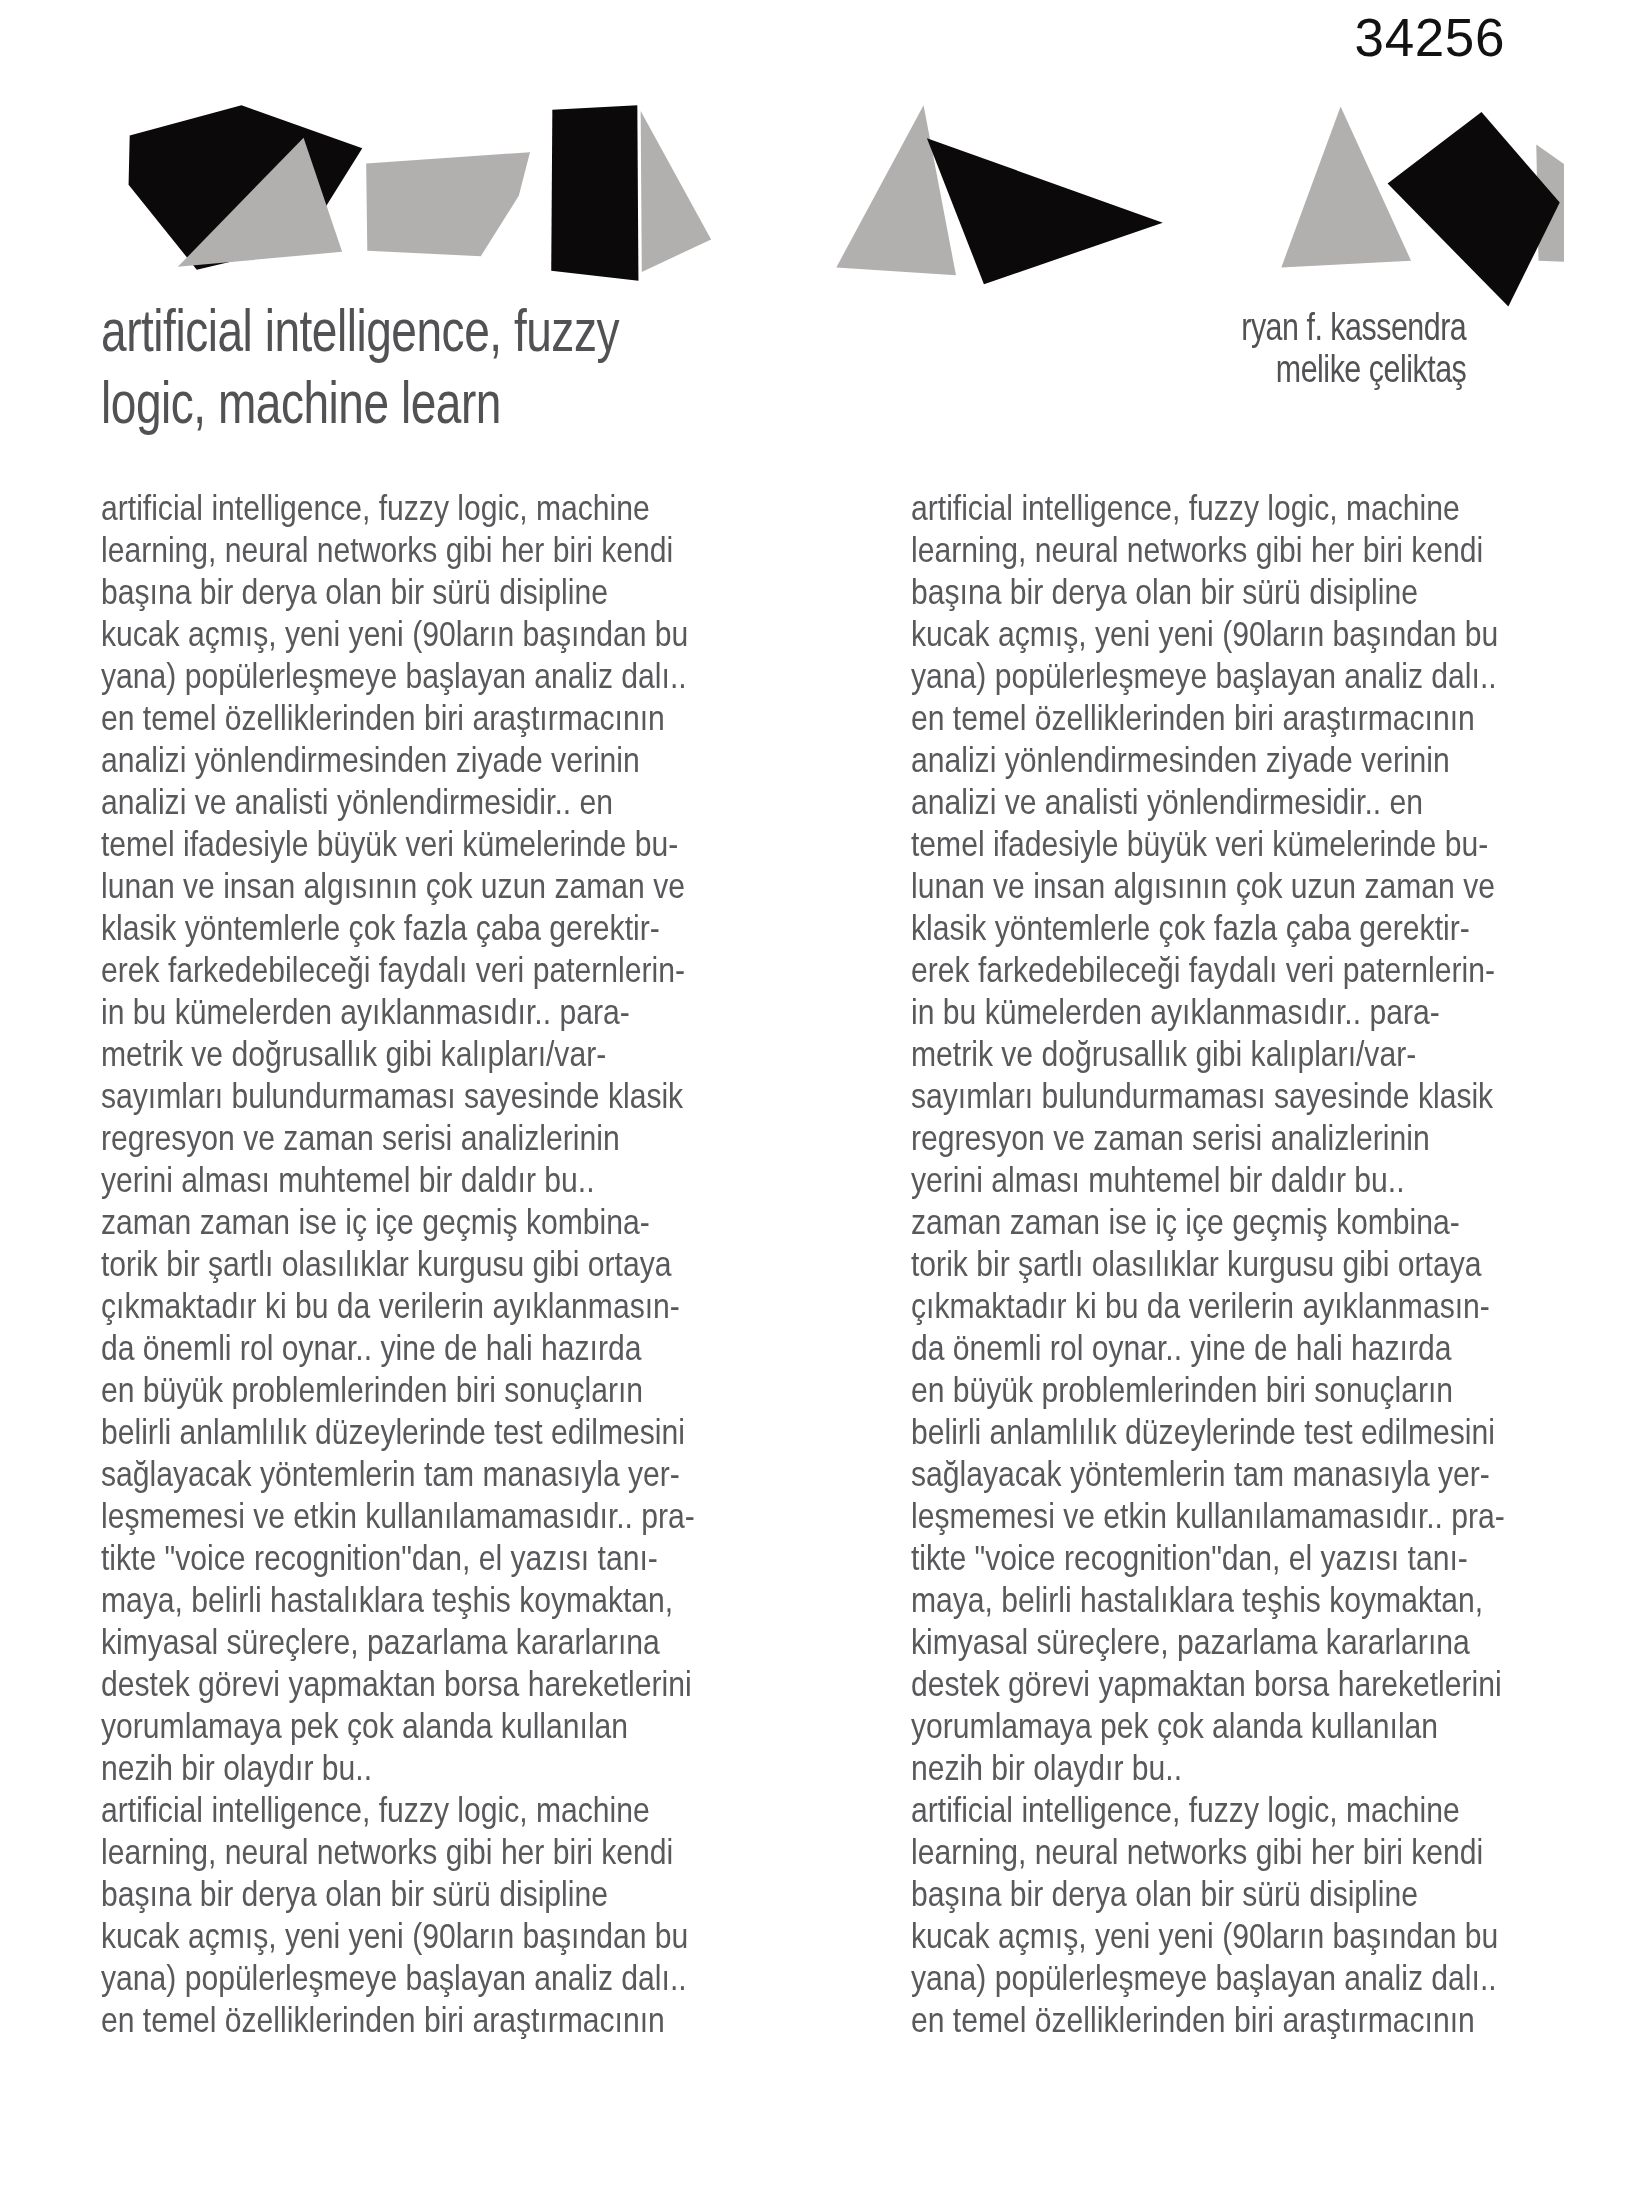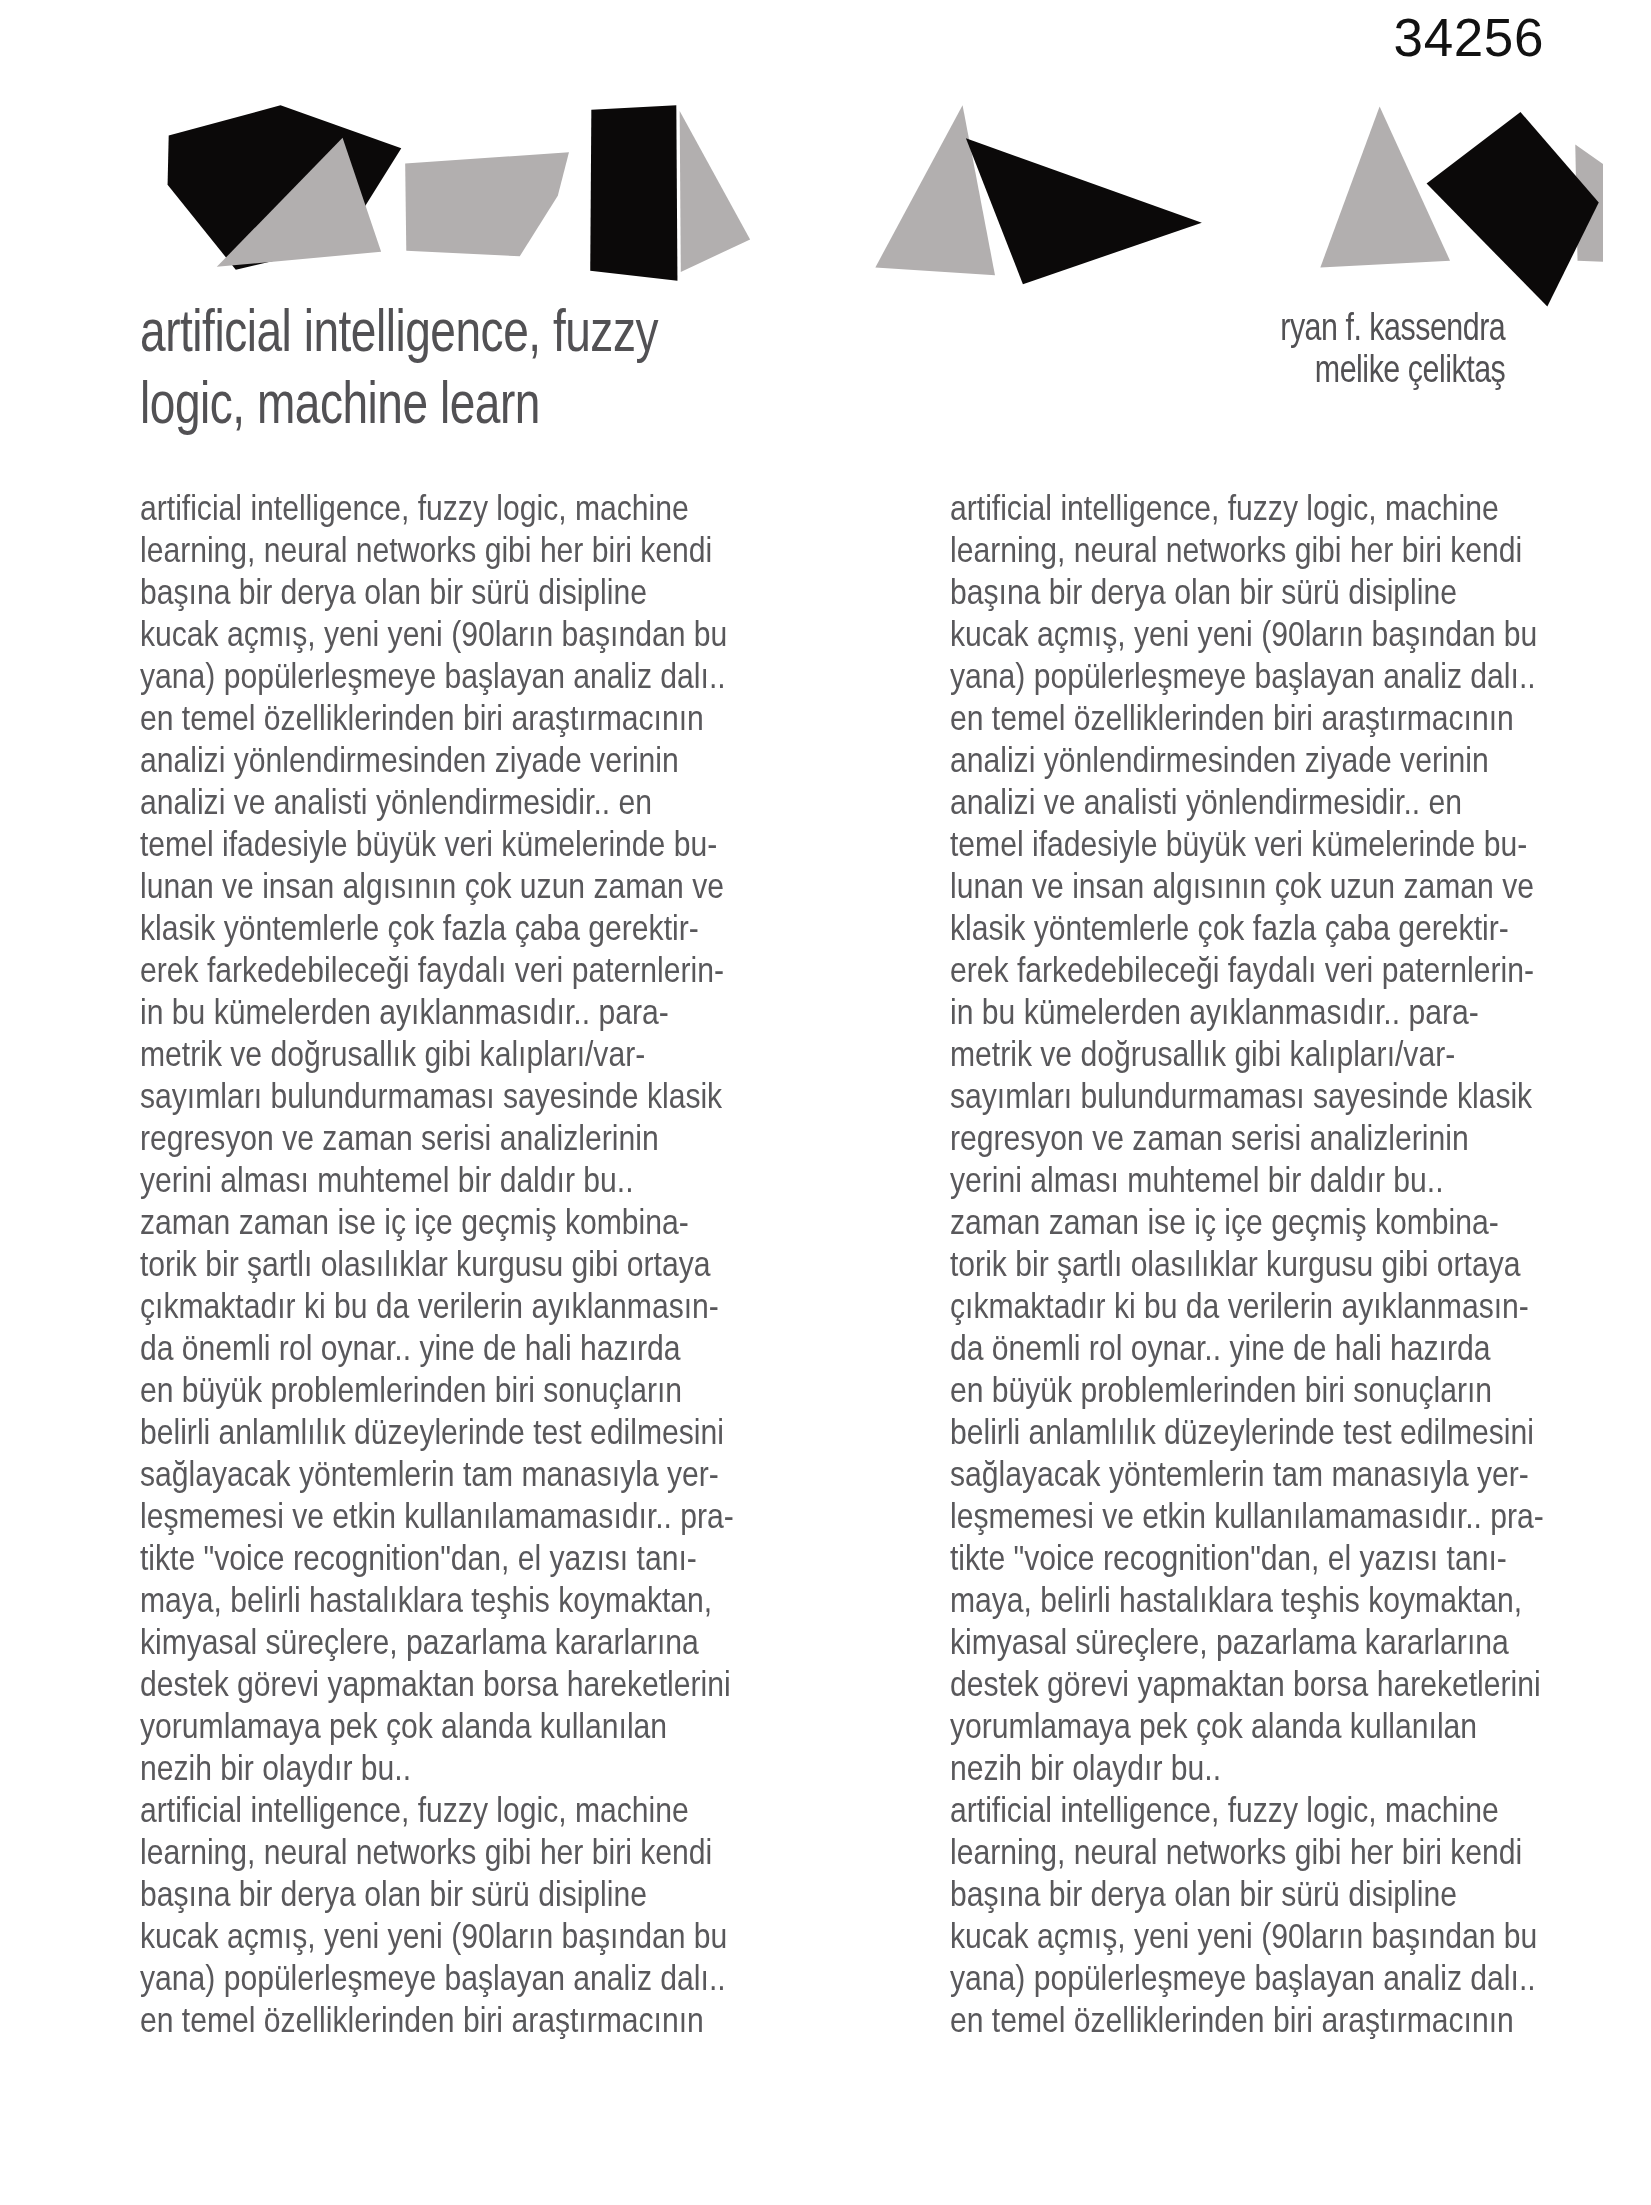--- a/index.html
+++ b/index.html
@@ -3,21 +3,20 @@
 <meta charset="utf-8">
 <style>
   html, body { margin: 0; padding: 0; background: #ffffff; }
   .page {
     position: relative;
     width: 1564px;
     height: 2205px;
     background: #ffffff;
     font-family: "Liberation Sans", sans-serif;
     overflow: hidden;
-    margin-left: 39px;
   }
   .page-number {
     position: absolute;
     top: 6.7px;
     right: 59px;
     font-size: 53px;
     line-height: 61px;
     color: #121212;
     letter-spacing: 0.6px;
   }

